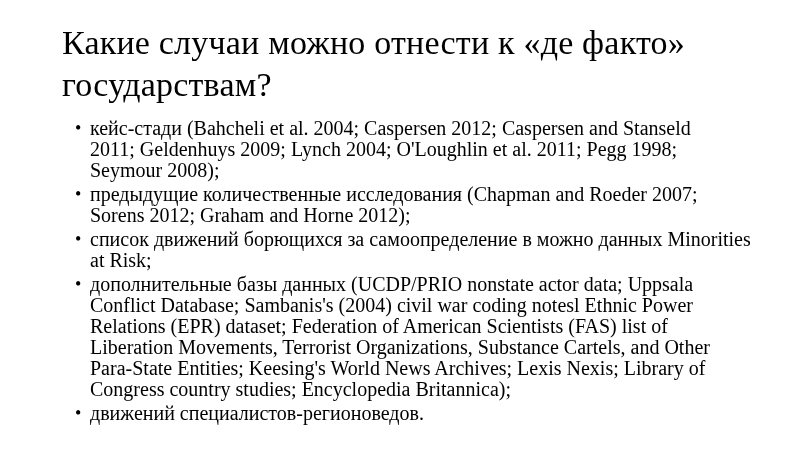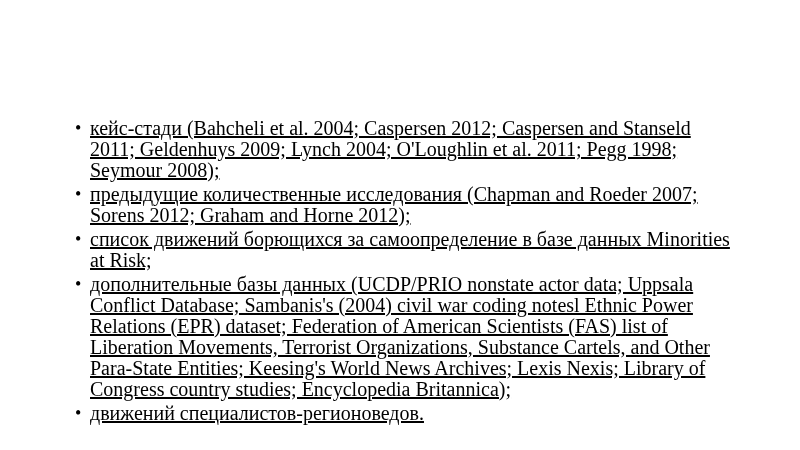--- a/index.html
+++ b/index.html
@@ -44,47 +44,48 @@
   }
   .bullet-marker {
     flex: 0 0 15px;
     width: 15px;
     font-size: 18px;
     line-height: 21px;
   }
   .bullet-text {
     flex: 1 1 auto;
     white-space: pre;
-    text-decoration: underline;
   }
 </style>
 </head>
 <body>
 
 <div class="slide">
 
+  <div class="slide-title">Какие случаи можно отнести к «де факто»
+государствам?</div>
 
   <ul class="bullet-list">
 
     <li class="bullet-item">
       <span class="bullet-marker">•</span>
       <span class="bullet-text">кейс-стади (Bahcheli et al. 2004; Caspersen 2012; Caspersen and Stanseld
 2011; Geldenhuys 2009; Lynch 2004; O'Loughlin et al. 2011; Pegg 1998;
 Seymour 2008);</span>
     </li>
 
     <li class="bullet-item">
       <span class="bullet-marker">•</span>
       <span class="bullet-text">предыдущие количественные исследования (Chapman and Roeder 2007;
 Sorens 2012; Graham and Horne 2012);</span>
     </li>
 
     <li class="bullet-item">
       <span class="bullet-marker">•</span>
-      <span class="bullet-text">список движений борющихся за самоопределение в базе данных Minorities
+      <span class="bullet-text">список движений борющихся за самоопределение в можно данных Minorities
 at Risk;</span>
     </li>
 
     <li class="bullet-item">
       <span class="bullet-marker">•</span>
       <span class="bullet-text">дополнительные базы данных (UCDP/PRIO nonstate actor data; Uppsala
 Conflict Database; Sambanis's (2004) civil war coding notesl Ethnic Power
 Relations (EPR) dataset; Federation of American Scientists (FAS) list of
 Liberation Movements, Terrorist Organizations, Substance Cartels, and Other
 Para-State Entities; Keesing's World News Archives; Lexis Nexis; Library of

